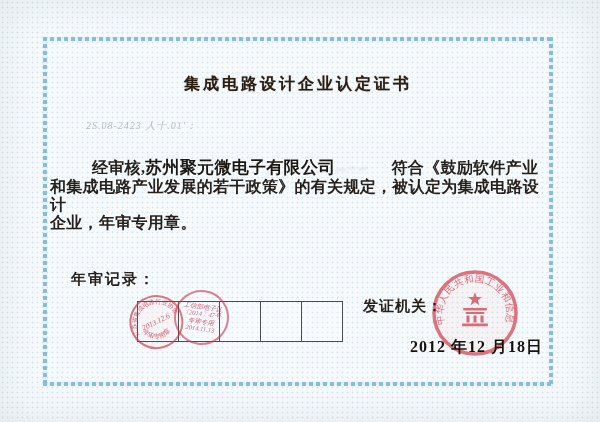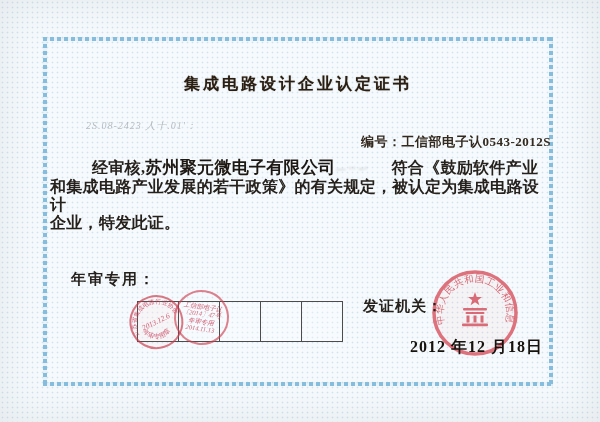--- a/index.html
+++ b/index.html
@@ -70,29 +70,28 @@
 
   <div class="frame-line f-top"></div>
   <div class="frame-line f-bottom"></div>
   <div class="frame-line v f-left"></div>
   <div class="frame-line v f-right"></div>
 
   <div class="title">集成电路设计企业认定证书</div>
 
   <div class="faint-artifact">2S.08-2423 人十.01'：</div>
 
-  <div class="number-line"><span>编号：</span><span>工信部电子认0543-2012S</span></div>
 
   <div class="body-text">
     <div class="line1"><span>经审核,</span><span class="company">苏州聚元微电子有限公司</span><span class="smudge">— ·· ~·</span><span>符合《鼓励软件产业</span></div>
     <div>和集成电路产业发展的若干政策》的有关规定，被认定为集成电路设计</div>
-    <div>企业，特发此证。</div>
+    <div>企业，年审专用章。</div>
   </div>
 
-  <div class="annual-label">年审专用：</div>
+  <div class="annual-label">年审记录：</div>
 
   <div class="review-table">
     <div class="review-cell"></div>
     <div class="review-cell"></div>
     <div class="review-cell"></div>
     <div class="review-cell"></div>
     <div class="review-cell"></div>
   </div>
 
   <div class="stamp stamp-1">

